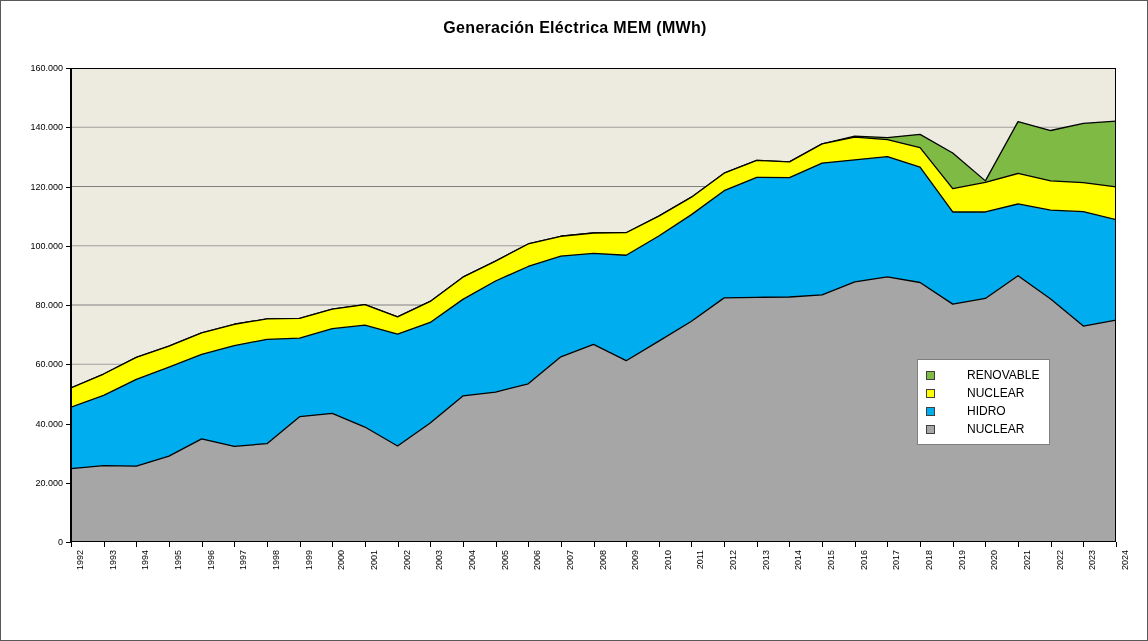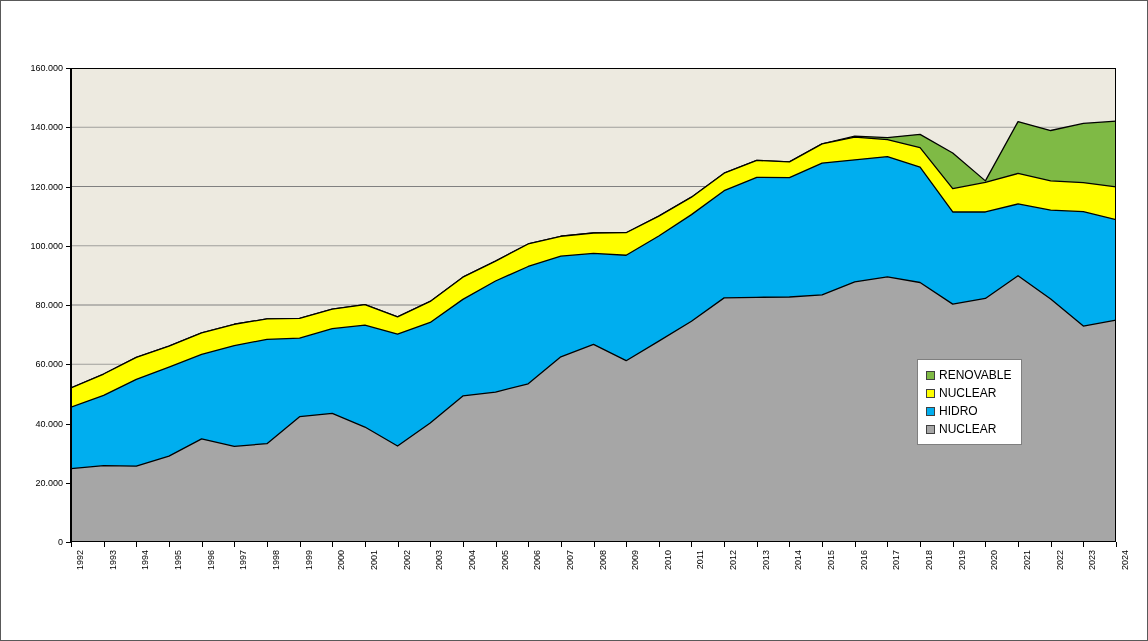--- a/index.html
+++ b/index.html
@@ -90,27 +90,29 @@
     height: 9px;
     border: 1px solid #404040;
     box-sizing: border-box;
     margin-right: 4px;
     flex: none;
   }
   .legend-text {
     font-size: 12px;
     color: #000000;
     white-space: nowrap;
+    margin-left: 28px;
   }
 </style>
 </head>
 <body>
 
 <div id="page">
 
+  <div id="chart-title">Generación Eléctrica MEM (MWh)</div>
 
   <div id="axes-layer">
       <div class="ylabel" style="top: 541px;">0</div>
       <div class="ytick" style="top: 541px;"></div>
       <div class="ylabel" style="top: 481.75px;">20.000</div>
       <div class="ytick" style="top: 481.75px;"></div>
       <div class="ylabel" style="top: 422.5px;">40.000</div>
       <div class="ytick" style="top: 422.5px;"></div>
       <div class="ylabel" style="top: 363.25px;">60.000</div>
       <div class="ytick" style="top: 363.25px;"></div>

